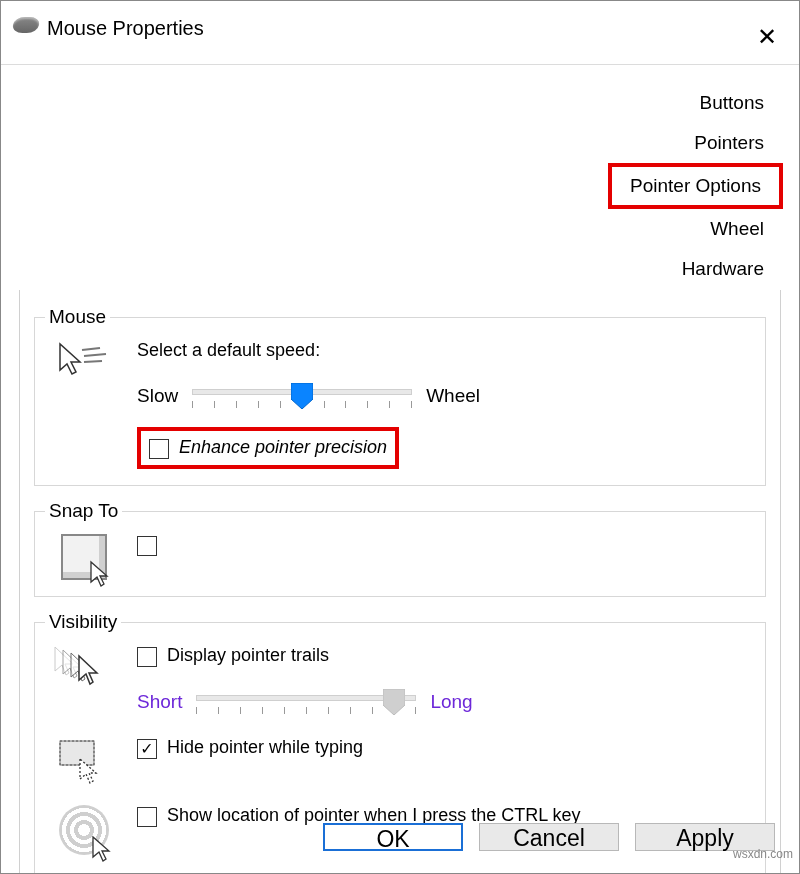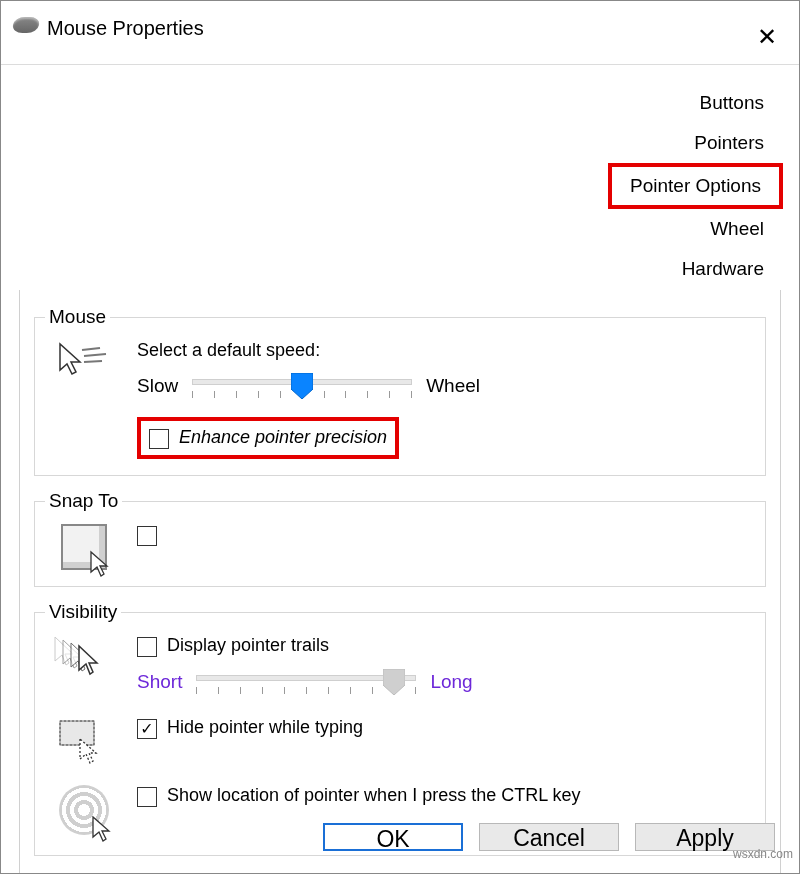--- a/index.html
+++ b/index.html
@@ -73,21 +73,21 @@
   }
   fieldset.group > legend {
     font-size: 19px;
     padding: 0 4px;
     margin-left: -4px;
   }
   .row { display: flex; align-items: flex-start; gap: 18px; }
   .ico-col { width: 70px; display:flex; justify-content:center; }
   svg { display:block; }
   .field-body { flex:1; }
-  .slider-wrap { display:flex; align-items:center; gap:14px; margin-top:8px;}
+  .slider-wrap { display:flex; align-items:center; gap:14px; margin-top:18px;}
   .slider-label { font-size:19px; }
   .slider {
     position: relative; width: 220px; height: 34px;
   }
   .slider-track {
     position:absolute; left:0; right:0; top:10px; height:6px;
     background:#e8e8e8; border:1px solid #cfcfcf;
   }
   .slider-thumb {
     position:absolute; top:4px; width:22px; height:26px;

